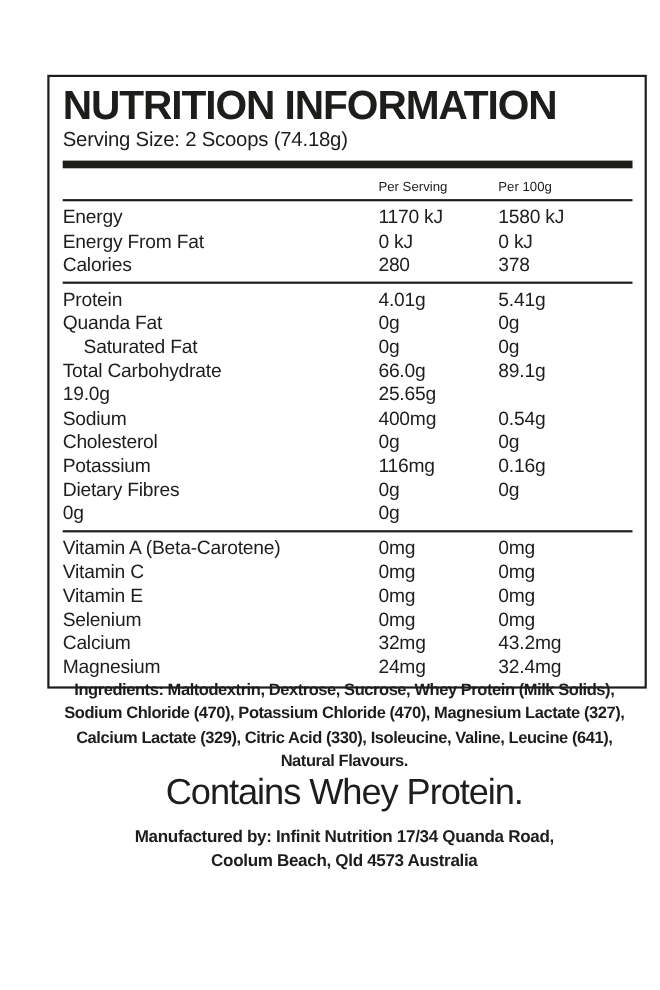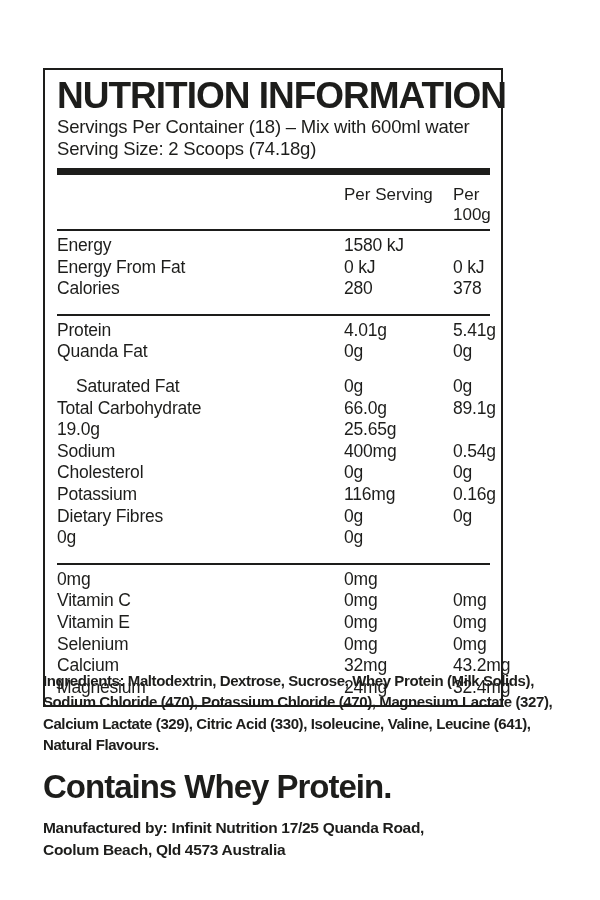--- a/index.html
+++ b/index.html
@@ -7,21 +7,21 @@
     width: 600px; height: 900px;
     background: #ffffff;
     font-family: "Liberation Sans", sans-serif;
     color: #1d1d1b;
     position: relative;
     overflow: hidden;
   }
   .label-box {
     position: absolute;
     left: 43px; top: 68px;
-    width: 460px;
+    width: 545px;
     border: 2px solid #1d1d1b;
     background: #ffffff;
     padding: 0 11px 0 12px;
   }
   .title {
     font-size: 37px;
     font-weight: bold;
     letter-spacing: -1px;
     line-height: 40px;
     margin-top: 6px;
@@ -36,82 +36,83 @@
     height: 7px;
     background: #1d1d1b;
     margin-top: 8px;
   }
   .grid-row {
     display: grid;
     grid-template-columns: 287px 109px 1fr;
     align-items: baseline;
   }
   .table-head {
-    font-size: 17px;
+    font-size: 12px;
     padding: 10px 0 4px 0;
     border-bottom: 2px solid #1d1d1b;
   }
   .sec {
-    padding: 4px 0 14px 0;
+    padding: 4px 0 4px 0;
     border-bottom: 2px solid #1d1d1b;
   }
   .sec.last { border-bottom: none; padding-bottom: 7px; }
   .row {
     font-size: 17.5px;
     line-height: 21.6px;
     letter-spacing: -0.2px;
   }
-  .cell-label.indent { padding-left: 19px; margin-top: 13px; }
+  .cell-label.indent { padding-left: 19px; }
   .footer {
     position: absolute;
-    left: 43px; top: 670px;
+    left: 43px; top: 617px;
     width: 540px;
+    text-align: center;
   }
   .ingredients {
     font-size: 15px;
     font-weight: bold;
     line-height: 21.3px;
     letter-spacing: -0.4px;
     width: 540px;
   }
   .contains {
     font-size: 33px;
-    font-weight: bold;
+    font-weight: normal;
     letter-spacing: -1px;
     line-height: 36px;
-    margin-top: 14px;
+    margin-top: 0;
     white-space: nowrap;
   }
   .manufactured {
     font-size: 15.5px;
     font-weight: bold;
     line-height: 21.5px;
     letter-spacing: -0.3px;
     margin-top: 12px;
   }
 </style>
 </head>
 <body>
 
 <div class="label-box">
   <div class="title">NUTRITION INFORMATION</div>
-  <div class="sub">Servings Per Container (18) – Mix with 600ml water</div>
   <div class="sub">Serving Size: 2 Scoops (74.18g)</div>
   <div class="thick-bar"></div>
 
   <div class="grid-row table-head">
     <span></span>
     <span>Per Serving</span>
     <span>Per 100g</span>
   </div>
 
   <div>
     <div class="sec">
         <div class="grid-row row">
     <span class="cell-label">Energy</span>
+    <span>1170 kJ</span>
     <span>1580 kJ</span>
   </div>
         <div class="grid-row row">
     <span class="cell-label">Energy From Fat</span>
     <span>0 kJ</span>
     <span>0 kJ</span>
   </div>
         <div class="grid-row row">
     <span class="cell-label">Calories</span>
     <span>280</span>
@@ -163,20 +164,21 @@
     <span>0g</span>
     <span>0g</span>
   </div>
         <div class="grid-row row">
     <span>0g</span>
     <span>0g</span>
   </div>
       </div>
     <div class="sec last">
         <div class="grid-row row">
+    <span class="cell-label">Vitamin A (Beta-Carotene)</span>
     <span>0mg</span>
     <span>0mg</span>
   </div>
         <div class="grid-row row">
     <span class="cell-label">Vitamin C</span>
     <span>0mg</span>
     <span>0mg</span>
   </div>
         <div class="grid-row row">
     <span class="cell-label">Vitamin E</span>
@@ -199,16 +201,16 @@
     <span>32.4mg</span>
   </div>
       </div>
   </div>
 </div>
 
 <div class="footer">
   <div class="ingredients">Ingredients: Maltodextrin, Dextrose, Sucrose, Whey Protein (Milk Solids), Sodium Chloride (470), Potassium Chloride (470), Magnesium Lactate (327), Calcium Lactate (329), Citric Acid (330), Isoleucine, Valine, Leucine (641), Natural Flavours.</div>
   <div class="contains">Contains Whey Protein.</div>
   <div class="manufactured">
-    <div>Manufactured by: Infinit Nutrition 17/25 Quanda Road,</div>
+    <div>Manufactured by: Infinit Nutrition 17/34 Quanda Road,</div>
     <div>Coolum Beach, Qld 4573 Australia</div>
   </div>
 </div>
 
 </body></html>

